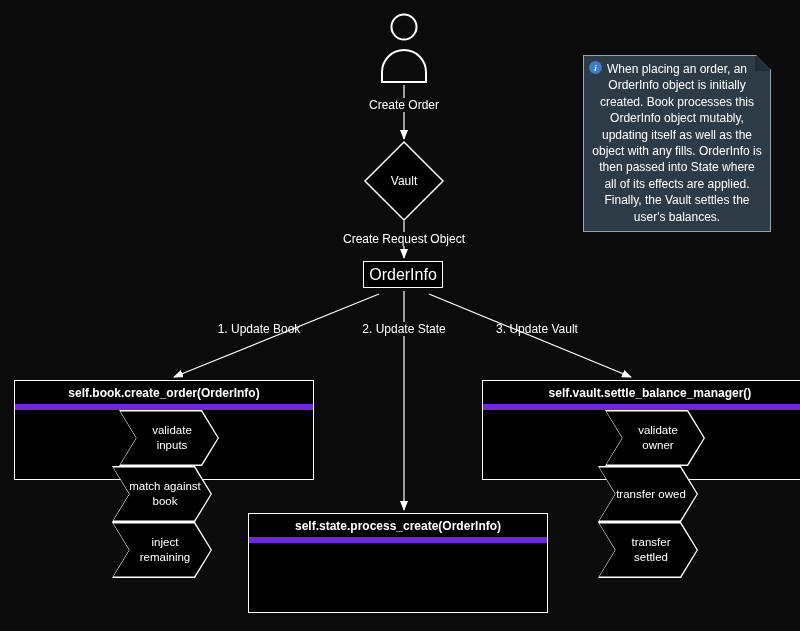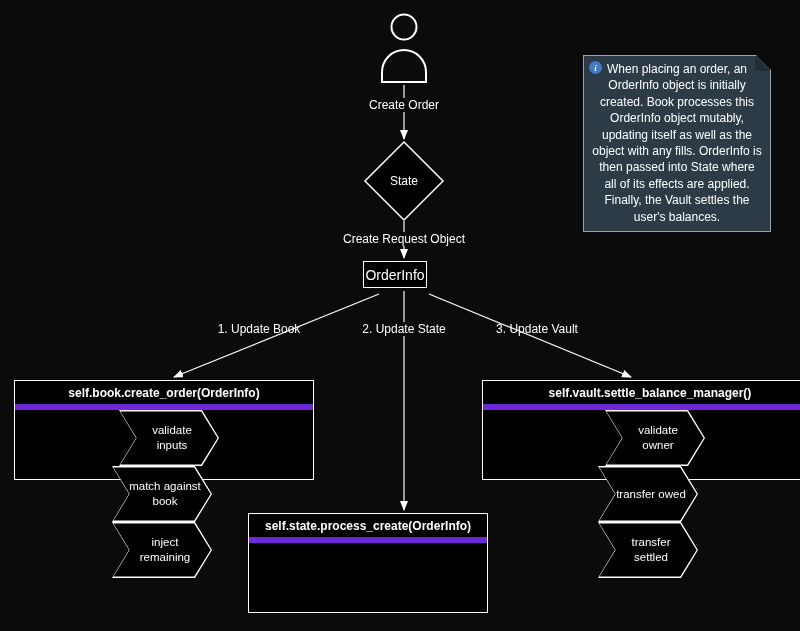--- a/index.html
+++ b/index.html
@@ -7,29 +7,29 @@
     position:relative; width:800px; height:631px; background:#0b0b0b;
     font-family:"Liberation Sans", sans-serif; color:#ffffff; overflow:hidden;
   }
   svg.connectors { position:absolute; left:0; top:0; width:800px; height:631px; }
 
   .edge-label { position:absolute; font-size:12px; white-space:nowrap; transform:translateX(-50%); }
   .edge-label.on-line { background:#0b0b0b; padding:0 4px; }
   .node-label { position:absolute; font-size:12px; white-space:nowrap; transform:translate(-50%,-50%); }
 
   .orderinfo-box {
-    position:absolute; left:363px; top:261px; width:64px; height:27px;
+    position:absolute; left:363px; top:261px; width:80px; height:27px;
     background:#000; border:1px solid #fff; box-sizing:border-box;
-    display:flex; align-items:center; justify-content:center; font-size:14px;
+    display:flex; align-items:center; justify-content:center; font-size:16px;
   }
 
   .fnbox { position:absolute; background:#000; border:1px solid #fff; box-sizing:border-box; }
   .fnbox.book  { left:14px;  top:380px; width:300px; height:100px; }
   .fnbox.vault { left:482px; top:380px; width:336px; height:100px; }
-  .fnbox.state { left:248px; top:513px; width:240px; height:100px; }
+  .fnbox.state { left:248px; top:513px; width:300px; height:100px; }
   .fnheader {
     height:23px; border-bottom:6px solid #6d28d9; display:flex;
     align-items:center; justify-content:center; font-weight:bold; font-size:12px;
   }
   .chevrow { display:flex; align-items:center; height:74px; padding-left:10px;flex-direction:column; }
   .chev {
     position:relative; width:100px; height:56px; background:#fff; flex:none;
     clip-path: polygon(0 0, calc(100% - 17px) 0, 100% 50%, calc(100% - 17px) 100%, 0 100%, 17px 50%);
   }
   .chev + .chev { margin-left:-14px; }
@@ -86,21 +86,21 @@
 
     <polygon points="404,142 443,181 404,220 365,181" fill="#000000" stroke="#ffffff" stroke-width="1.5"></polygon>
   </svg>
 
   <div class="edge-label on-line" style="left:404px; top:98px;">Create Order</div>
   <div class="edge-label on-line" style="left:404px; top:232px;">Create Request Object</div>
   <div class="edge-label" style="left:259px; top:322px;">1. Update Book</div>
   <div class="edge-label on-line" style="left:404px; top:322px;">2. Update State</div>
   <div class="edge-label" style="left:537px; top:322px;">3. Update Vault</div>
 
-  <div class="node-label" style="left:404px; top:181px;">State</div>
+  <div class="node-label" style="left:404px; top:181px;">Vault</div>
 
   <div class="orderinfo-box">OrderInfo</div>
 
   <div class="fnbox book">
     <div class="fnheader">self.book.create_order(OrderInfo)</div>
     <div class="chevrow">
       <div class="chev">
         <div class="chev-inner">validate inputs</div>
       </div>
       <div class="chev">

